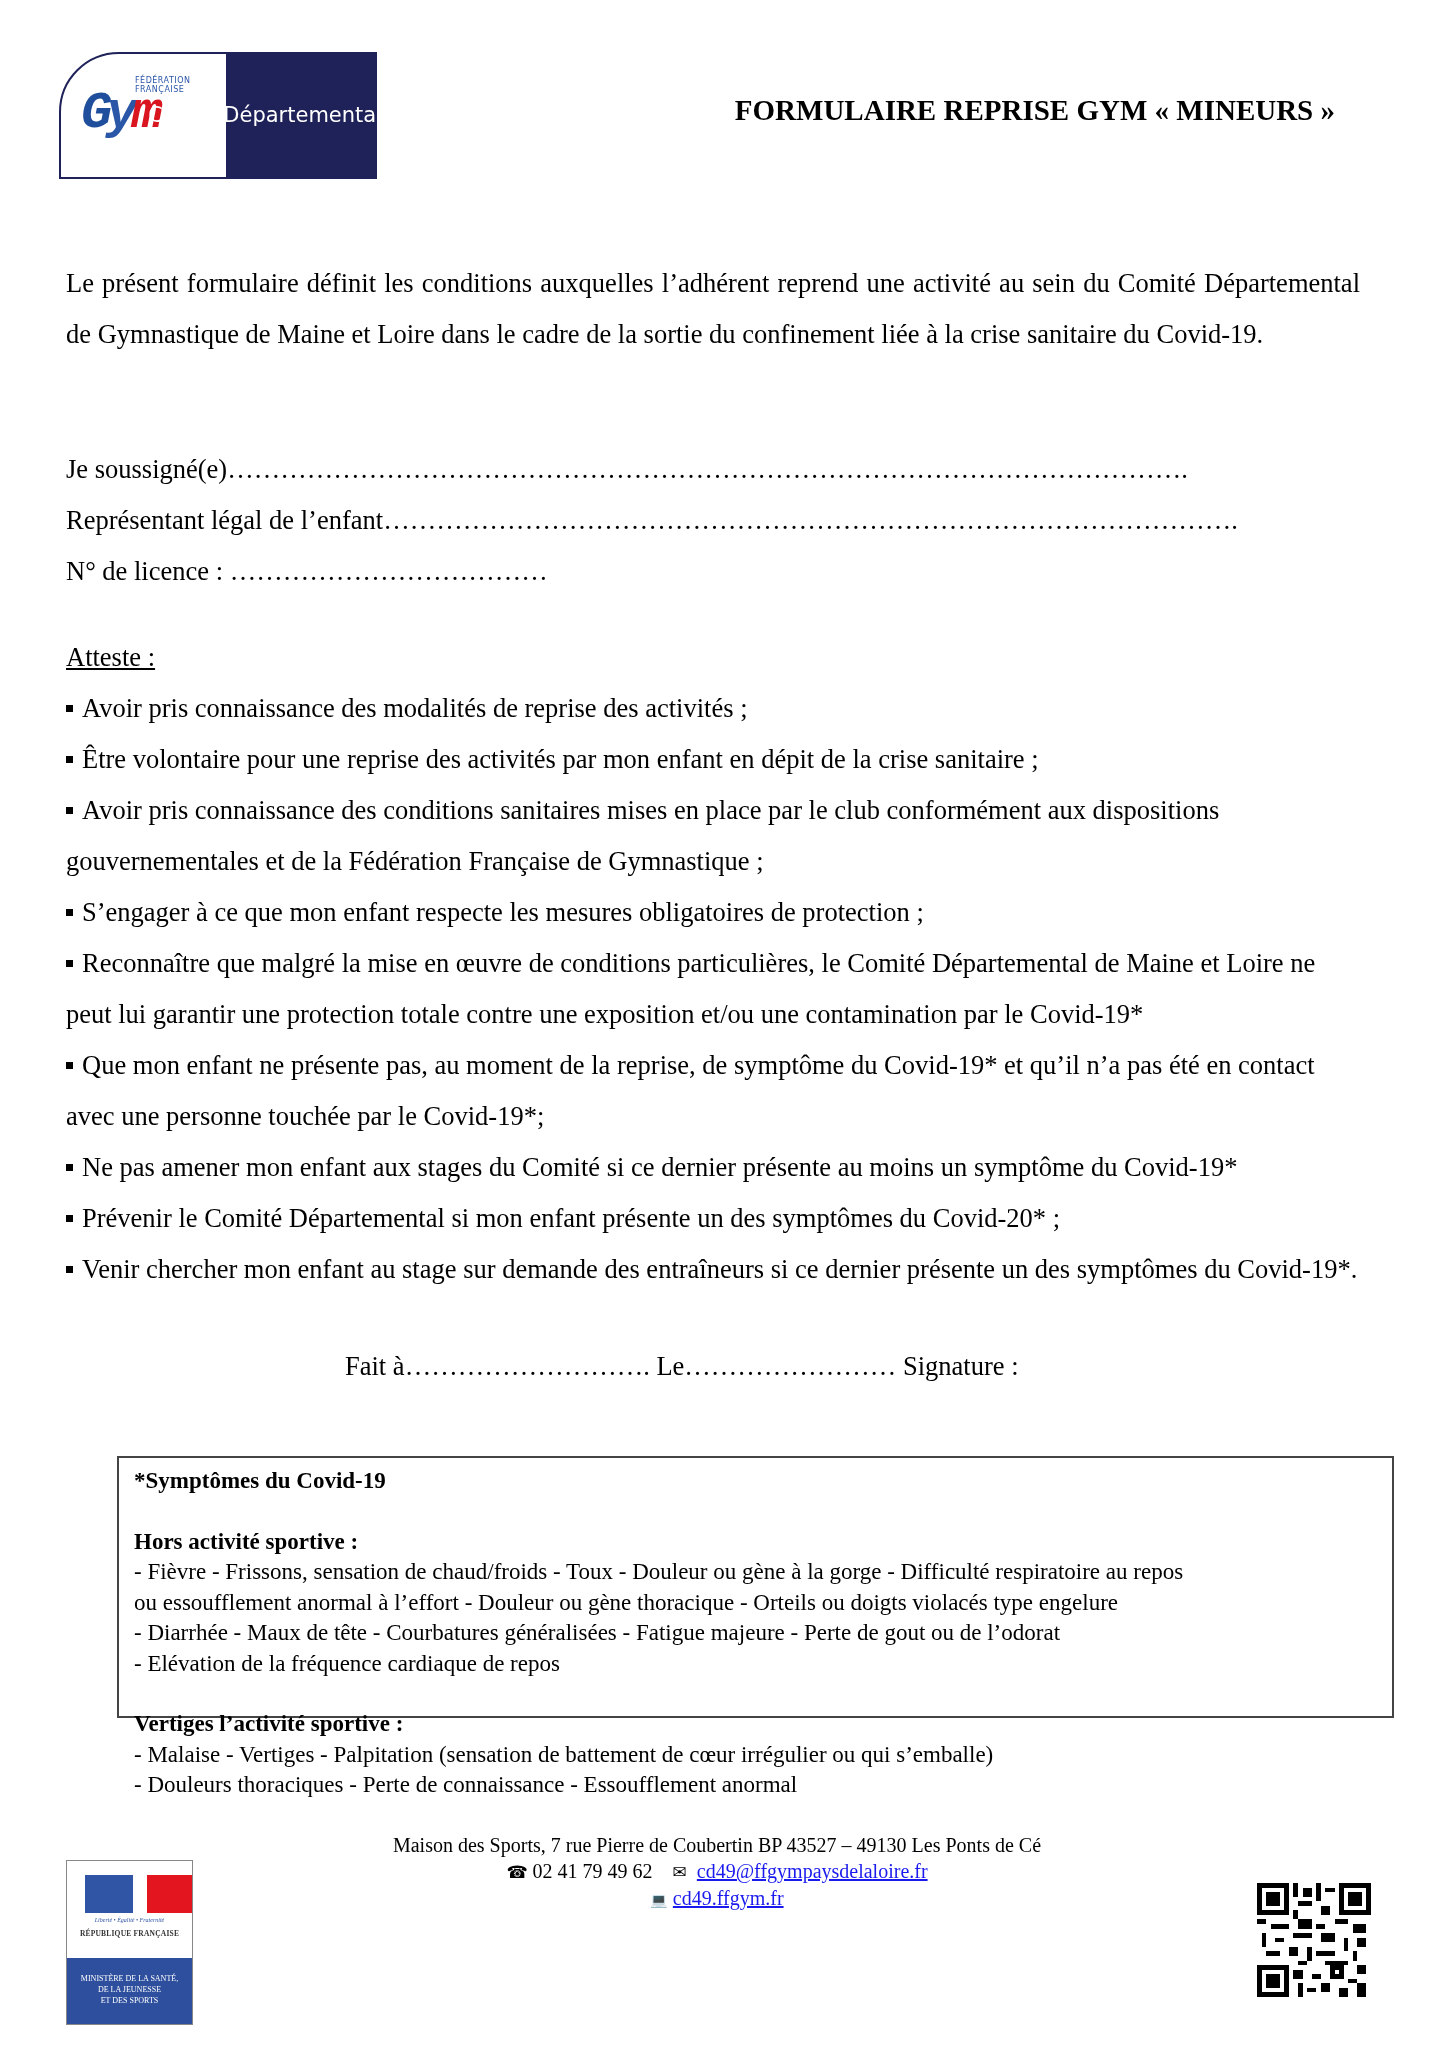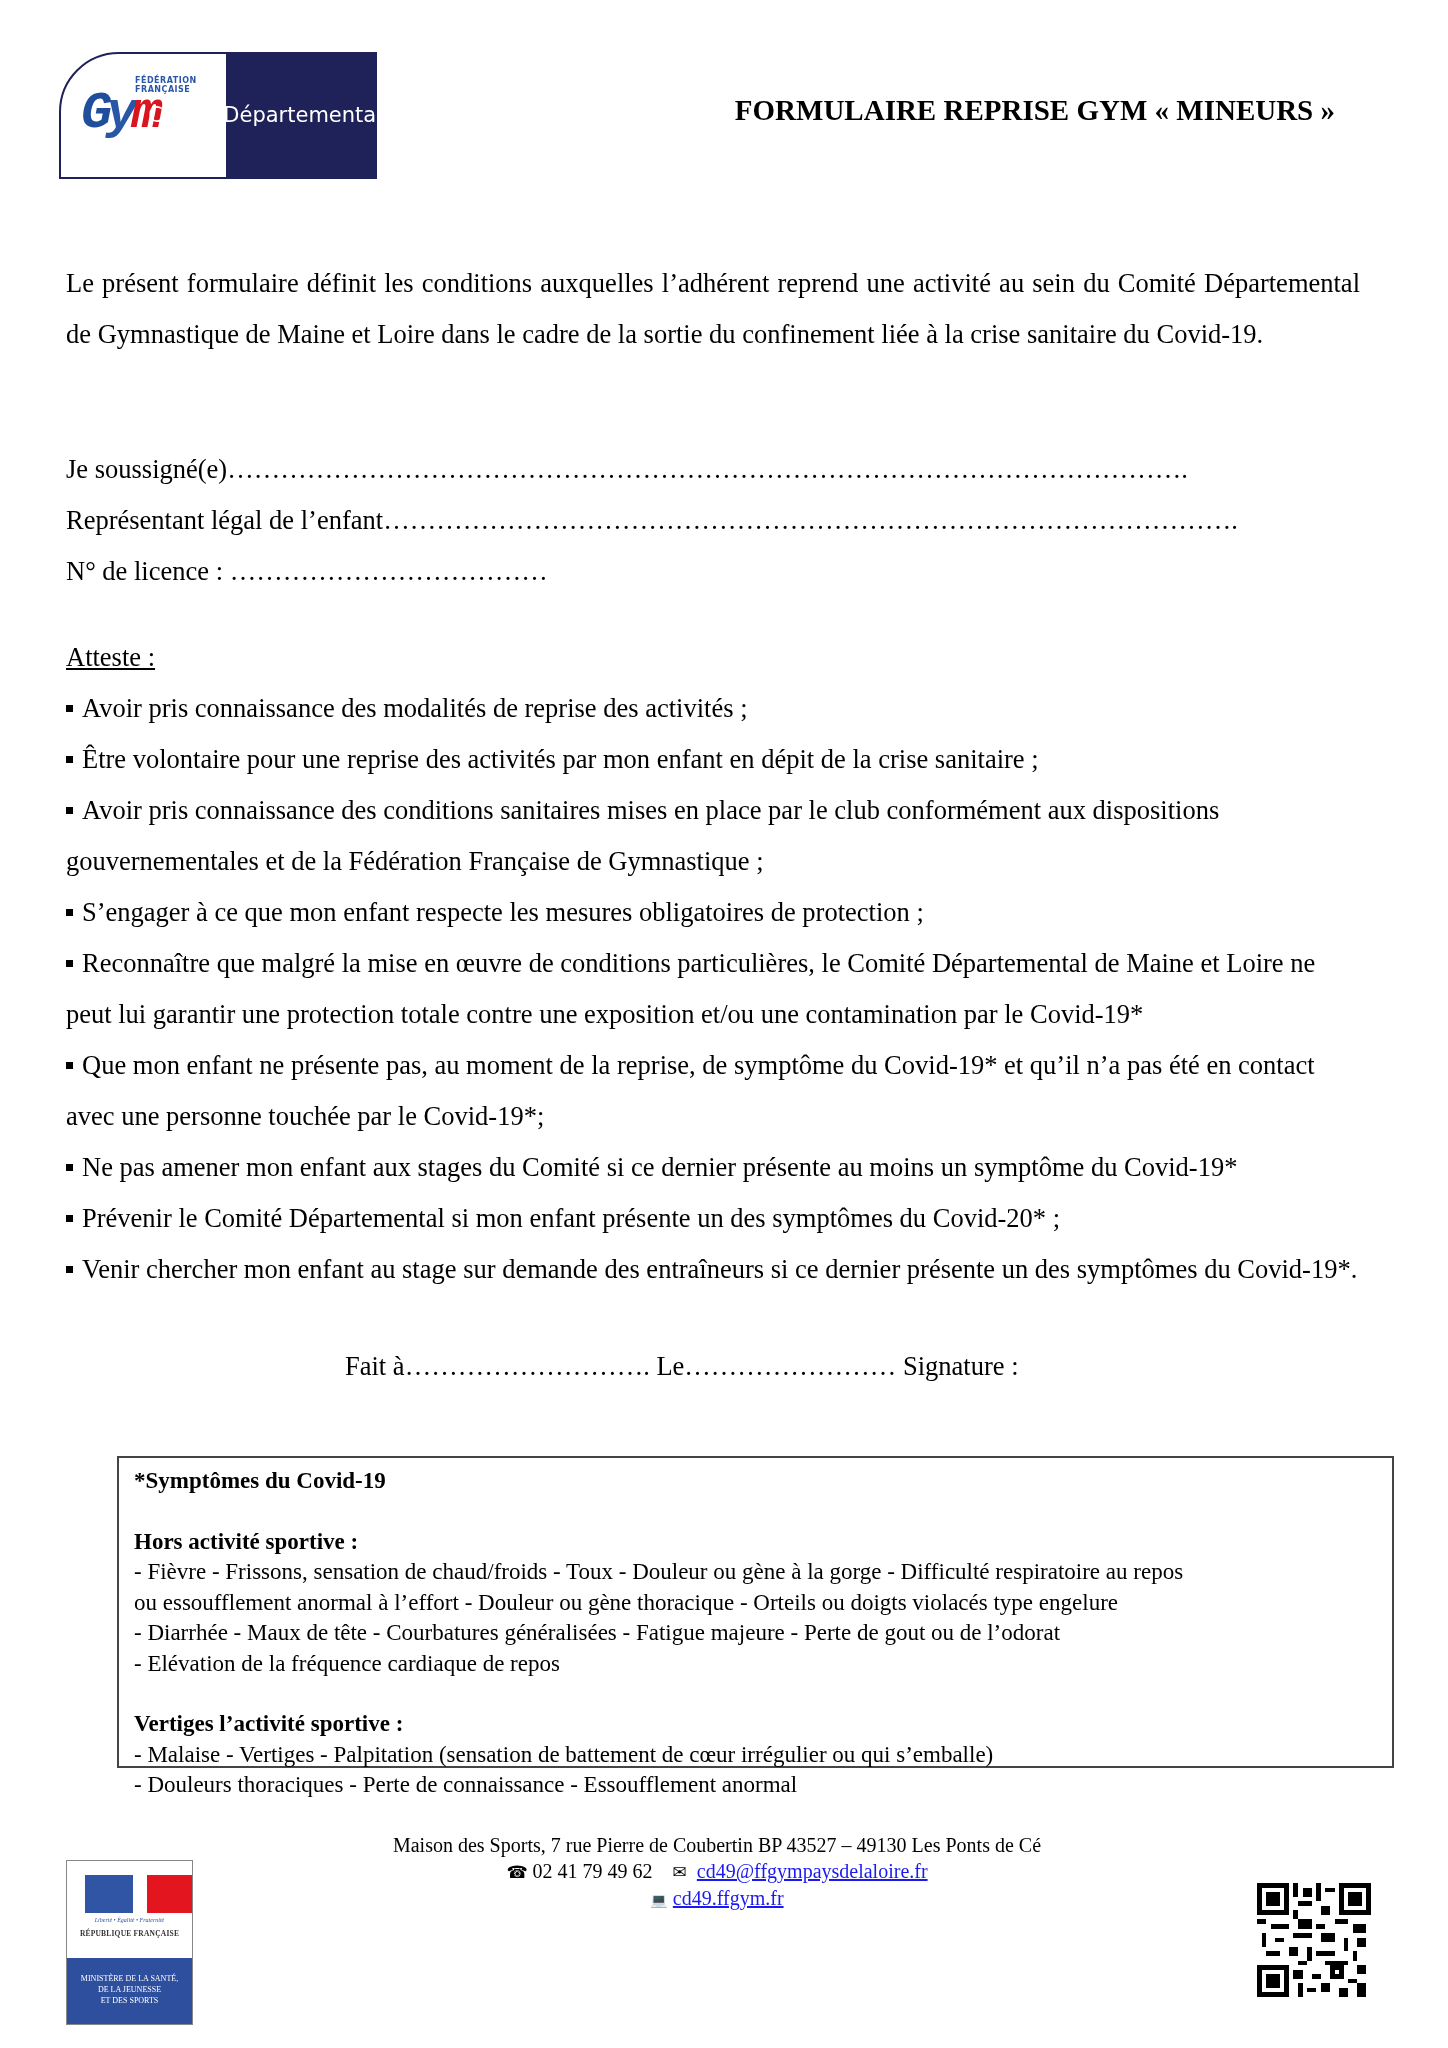--- a/index.html
+++ b/index.html
@@ -13,21 +13,21 @@
   #logo {
     left: 59px; top: 52px; width: 318px; height: 127px;
     border: 2px solid #1f2259; border-top-left-radius: 60px;
     box-sizing: border-box; overflow: hidden; background: #fff;
   }
   #logo .gym-part {
     position: absolute; left: 0; top: 0; width: 162px; height: 100%;
   }
   #logo .gym-fed {
     position: absolute; left: 74px; top: 22px; width: 80px;
-    font-family: "DejaVu Sans", sans-serif; font-weight: bold;
+    font-family: "DejaVu Sans", sans-serif; font-weight: normal;
     font-size: 8px; line-height: 9px; color: #2a56a8; letter-spacing: 0.5px;
   }
   #logo .gym-word {
     position: absolute; left: 20px; top: 20px;
     font-family: Liberation Mono, monospace; font-style: italic; font-weight: bold;
     font-size: 52px; line-height: 80px; letter-spacing: -6px;
   }
   #logo .gym-word .g { color: #1f4e9c; }
   #logo .gym-word .y { color: #2a56a8; }
   #logo .gym-word .m { color: #d9151f; }
@@ -55,21 +55,21 @@
   .bullet::before {
     content: ""; display: inline-block; width: 7px; height: 7px;
     background: #000; margin-right: 9px; vertical-align: 5px;
   }
   #signature-line {
     top: 1341px; left: 345px; font-size: 26.5px; line-height: 51px; white-space: nowrap;
   }
 
   
   #symptoms-box {
-    left: 117px; top: 1456px; width: 1277px; height: 312px;
+    left: 117px; top: 1456px; width: 1277px; height: 262px;
     border: 2px solid #444; box-sizing: border-box;
     padding: 8px 15px; font-size: 23px; line-height: 30.5px;
   }
   #symptoms-box .b { font-weight: bold; }
   #symptoms-box .gap { height: 30px; }
 
   
   #ministry-logo {
     left: 66px; top: 1860px; width: 127px; height: 165px;
     border: 1px solid #888; box-sizing: border-box; overflow: hidden; background:#fff;

